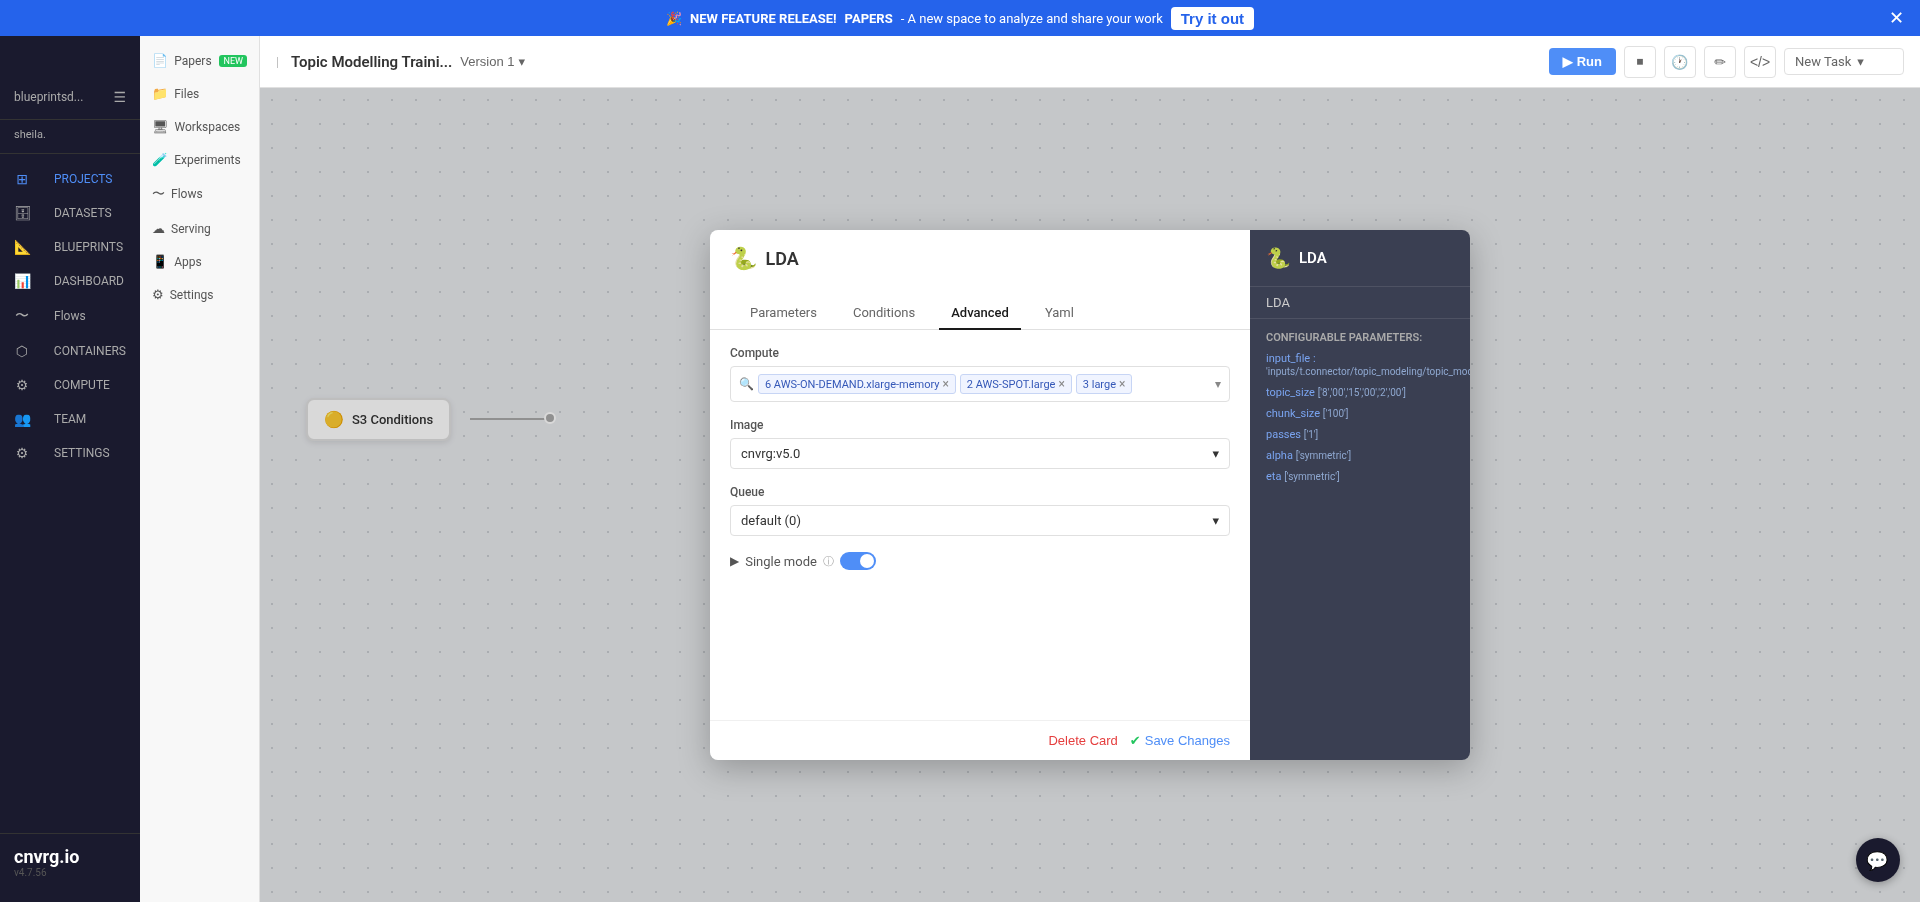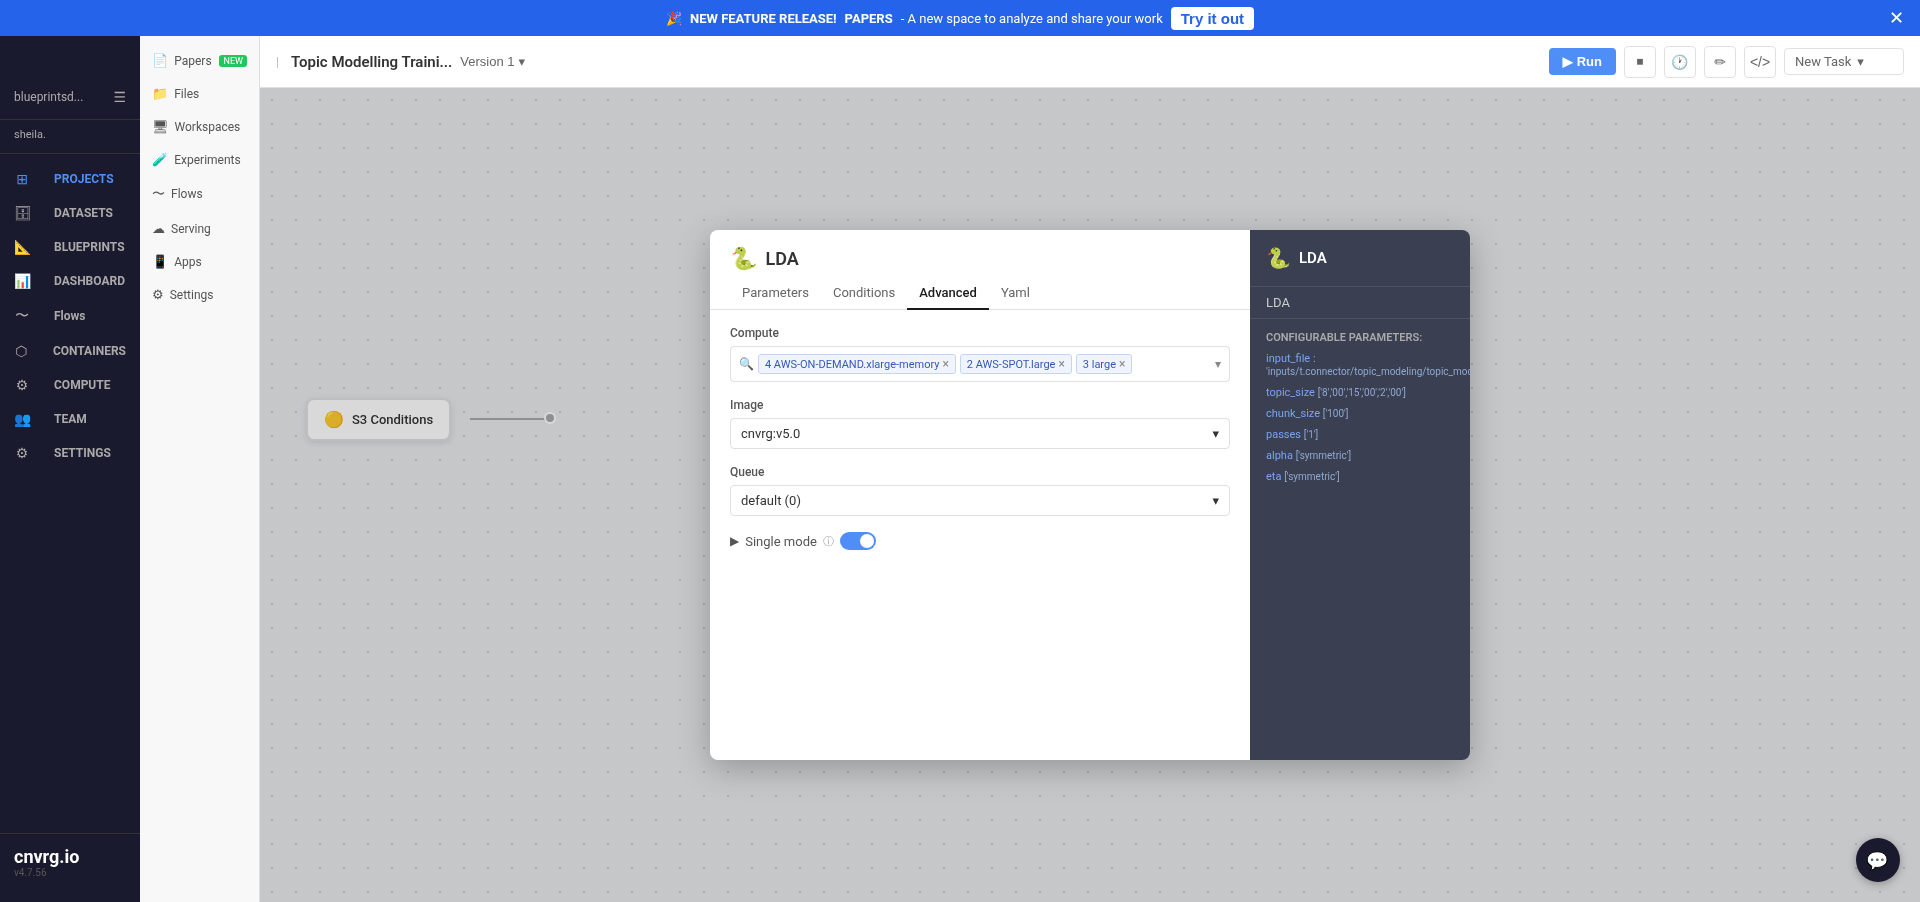--- a/index.html
+++ b/index.html
@@ -34,21 +34,21 @@
     .sidebar-toggle { color: #aaa; cursor: pointer; font-size: 14px; }
     .sidebar-user { padding: 8px 14px 12px; color: #aaa; font-size: 11px; border-bottom: 1px solid #333; }
 
     .sidebar-nav { flex: 1; padding: 8px 0; }
     .nav-item {
       display: flex; align-items: center; gap: 8px; padding: 9px 14px;
       color: #aaa; font-size: 12px; cursor: pointer; transition: background 0.15s;
     }
     .nav-item.active { color: #4f8ef7; }
     .nav-item .nav-icon { font-size: 14px; width: 16px; text-align: center; }
-    .nav-item .nav-label { font-weight: 700; padding-left: 16px; }
+    .nav-item .nav-label { font-weight: 400; padding-left: 16px; }
 
     .sidebar-bottom { padding: 12px 14px; border-top: 1px solid #333; }
     .sidebar-logo { color: white; font-size: 18px; font-weight: 700; }
     .sidebar-version { color: #555; font-size: 10px; }
 
     
     .secondary-sidebar {
       position: fixed; top: 36px; left: 140px; width: 120px; height: calc(100vh - 36px);
       background: #f8f8f8; border-right: 1px solid #e0e0e0;
       display: flex; flex-direction: column; padding: 8px 0; z-index: 99;
@@ -137,21 +137,21 @@
     .modal-left {
       flex: 1; background: white; display: flex; flex-direction: column;
     }
     .modal-header {
       display: flex; align-items: center; gap: 8px; padding: 16px 20px 0;
     }
     .lda-icon { font-size: 22px; }
     .modal-title { font-size: 18px; font-weight: 600; color: #333; }
 
     .modal-tabs {
-      display: flex; gap: 0; padding: 0 20px; border-bottom: 1px solid #e0e0e0; margin-top: 6px;
+      display: flex; gap: 12px; padding: 0 28px; border-bottom: 1px solid #e0e0e0; margin-top: 26px;
     }
     .modal-tab {
       padding: 8px 12px; font-size: 13px; color: #666; cursor: pointer;
       border-bottom: 2px solid transparent; margin-bottom: -1px;
     }
     .modal-tab.active { color: #1a1a1a; border-bottom-color: #1a1a1a; font-weight: 500; }
 
     .modal-body { flex: 1; padding: 16px 20px; overflow-y: auto; }
 
     .field-label { font-size: 12px; font-weight: 500; color: #555; margin-bottom: 6px; }
@@ -369,21 +369,21 @@
             <div class="modal-tab active">Advanced</div>
             <div class="modal-tab">Yaml</div>
           </div>
           <div class="modal-body">
 
             <div class="field-group">
               <div class="field-label">Compute</div>
               <div class="compute-select">
                 <span style="color:#aaa;font-size:12px;">🔍</span>
                 <span class="compute-tag">
-                  <span>4 AWS-ON-DEMAND.xlarge-memory</span>
+                  <span>6 AWS-ON-DEMAND.xlarge-memory</span>
                   <span class="tag-remove">×</span>
                 </span>
                 <span class="compute-tag">
                   <span>2 AWS-SPOT.large</span>
                   <span class="tag-remove">×</span>
                 </span>
                 <span class="compute-tag">
                   <span>3 large</span>
                   <span class="tag-remove">×</span>
                 </span>
@@ -409,20 +409,27 @@
 
             <div class="single-mode-row">
               <span style="font-size:12px;color:#555;">▶</span>
               <span>Single mode</span>
               <span class="info-icon">ⓘ</span>
               <div class="toggle-switch">
                 <div class="toggle-knob"></div>
               </div>
             </div>
           </div>
+          <div class="modal-footer">
+            <button class="delete-btn">Delete Card</button>
+            <button class="save-btn">
+              <span style="color:#22c55e;">✔</span>
+              <span>Save Changes</span>
+            </button>
+          </div>
         </div>
 
         <div class="modal-right">
           <div class="right-header">
             <span class="right-lda-icon">🐍</span>
             <span>LDA</span>
           </div>
           <div class="right-lda-label">LDA</div>
           <div class="config-title">Configurable Parameters:</div>
           <div class="config-param">

